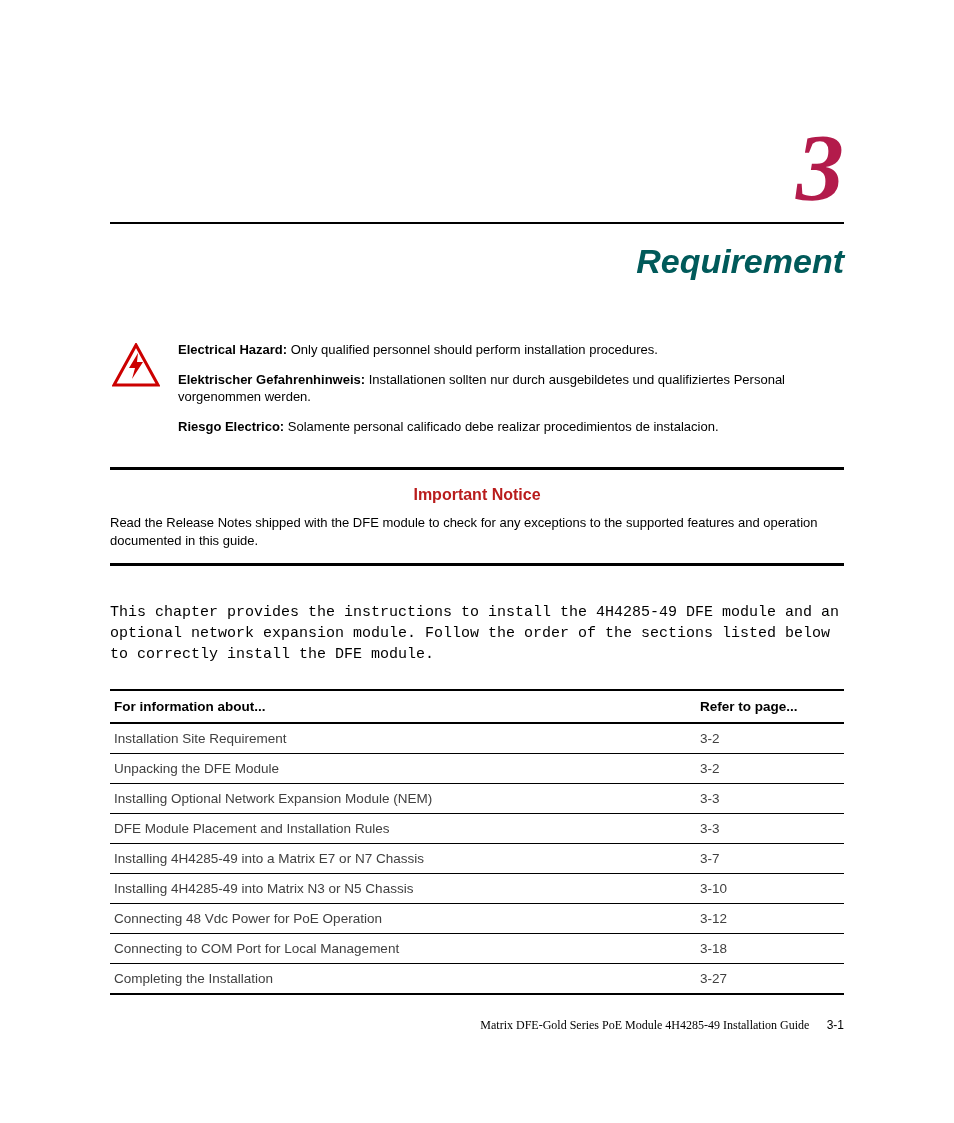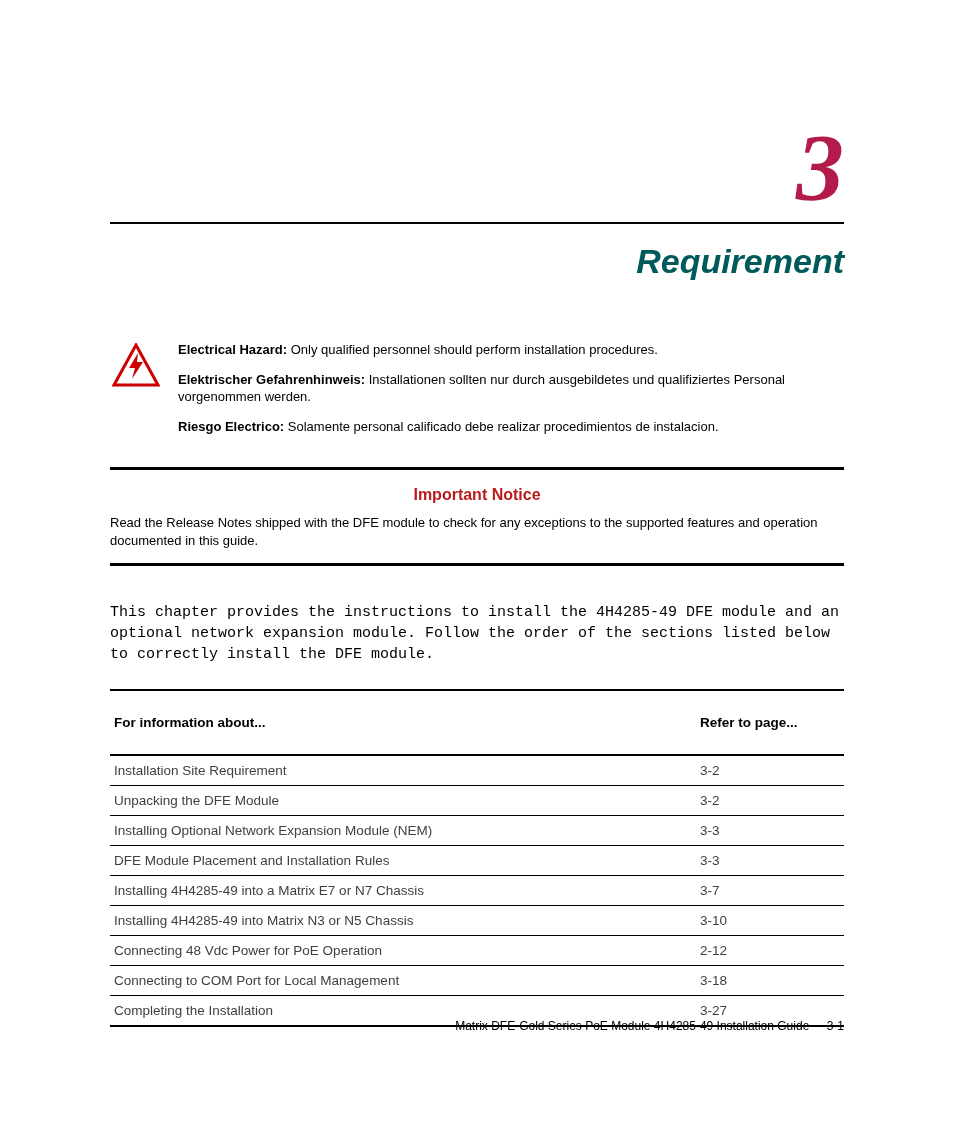--- a/index.html
+++ b/index.html
@@ -91,21 +91,21 @@
   table.toc {
     width: 100%;
     border-collapse: collapse;
     font-size: 13.5px;
   }
   table.toc thead th {
     text-align: left;
     font-weight: bold;
     border-top: 2px solid #000;
     border-bottom: 2px solid #000;
-    padding: 24px 4px;
+    padding: 8px 4px;
   }
   table.toc thead th.page-col {
     text-align: left;
     width: 140px;
   }
   table.toc tbody td {
     border-bottom: 1px solid #000;
     padding: 7px 4px;
   }
   table.toc tbody tr:last-child td {
@@ -115,20 +115,21 @@
     color: #404040;
   }
   .footer {
     position: absolute;
     bottom: 90px;
     right: 110px;
     font-size: 12px;
   }
   .footer .ftitle {
     margin-right: 14px;
+    font-family: Liberation Serif, serif;
   }
 </style>
 </head>
 <body>
 
 <div class="page">
 
   <div class="chapter-number">3</div>
   <hr class="title-rule">
   <div class="chapter-title">Requirement</div>
@@ -190,21 +191,21 @@
       <tr>
         <td><span class="link">Installing 4H4285-49 into a Matrix E7 or N7 Chassis</span></td>
         <td><span class="link">3-7</span></td>
       </tr>
       <tr>
         <td><span class="link">Installing 4H4285-49 into Matrix N3 or N5 Chassis</span></td>
         <td><span class="link">3-10</span></td>
       </tr>
       <tr>
         <td><span class="link">Connecting 48 Vdc Power for PoE Operation</span></td>
-        <td><span class="link">2-12</span></td>
+        <td><span class="link">3-12</span></td>
       </tr>
       <tr>
         <td><span class="link">Connecting to COM Port for Local Management</span></td>
         <td><span class="link">3-18</span></td>
       </tr>
       <tr>
         <td><span class="link">Completing the Installation</span></td>
         <td><span class="link">3-27</span></td>
       </tr>
     </tbody>

